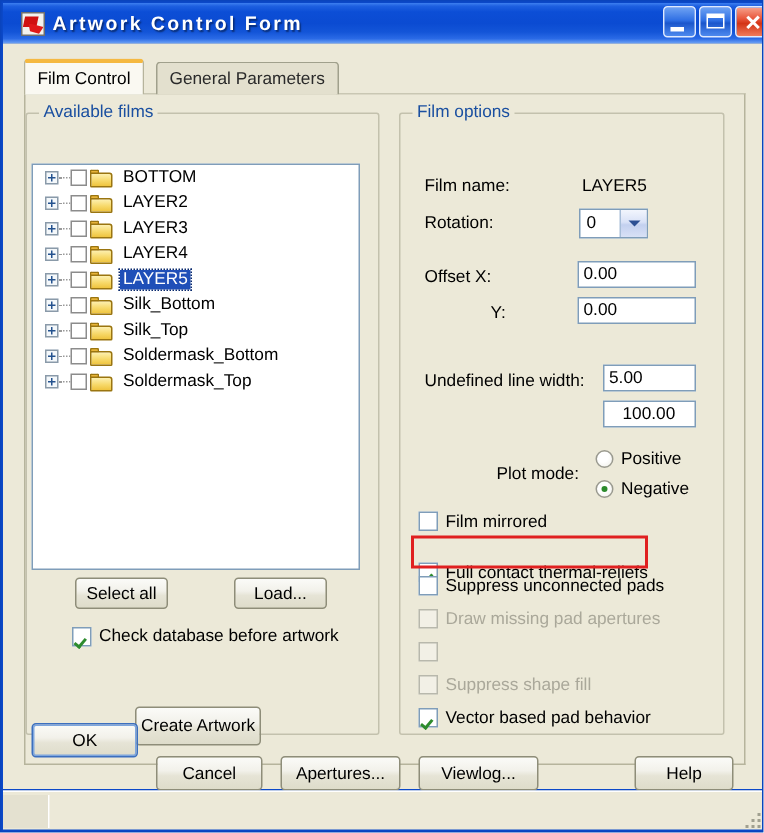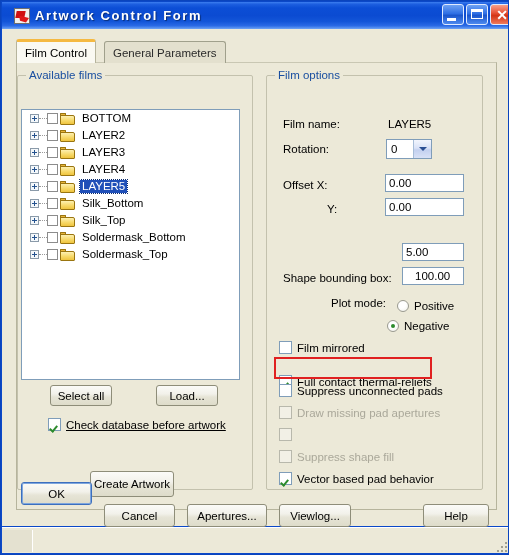--- a/index.html
+++ b/index.html
@@ -299,21 +299,21 @@
     border: 1px solid #3c6fbe;
     box-shadow: 0 0 0 1px #7ea6dd inset;
   }
   #btn-select-all { left: 48px; top: 356px; width: 62px; height: 21px; }
   #btn-load       { left: 148px; top: 356px; width: 62px; height: 21px; margin-left: 6px; }
   #btn-create     { left: 88px;  top: 442px; width: 84px; height: 26px; }
   
   #chk-db-wrap {
     position: absolute;
     left: 46px; top: 389px;
-    display: flex; align-items: center; gap: 5px; text-decoration: underline;
+    display: flex; align-items: flex-start; gap: 5px;
   }
   .cb {
     width: 13px; height: 13px;
     box-sizing: border-box;
     border: 1px solid #7f9db9;
     background: #ffffff;
     position: relative;
     flex: 0 0 auto;
   }
   .cb.checked::after {
@@ -412,21 +412,21 @@
   }
   .highlight-box {
     position: absolute;
     border: 2px solid #e02020;
     box-sizing: border-box;
     pointer-events: none;
   }
   #btn-ok        { left: 20px;  top: 481px; width: 71px; height: 23px; }
   #btn-cancel    { left: 103px; top: 503px; width: 71px; height: 23px; }
   #btn-apertures { left: 186px; top: 503px; width: 80px; height: 23px; }
-  #btn-viewlog   { left: 278px; top: 503px; width: 72px; height: 23px; }
+  #btn-viewlog   { left: 278px; top: 503px; width: 80px; height: 23px; }
   #btn-help      { left: 422px; top: 503px; width: 66px; height: 23px; }
   
   .statusbar {
     position: absolute;
     left: 1px; top: 526px;
     width: 507px; height: 26px;
     background: #ece9d8;
     border-top: 1px solid #ffffff;
     box-sizing: border-box;
   }
@@ -612,35 +612,35 @@
     <span class="fo-label" style="left:281px; top:150px;">Offset  X:</span>
     <div class="textbox" style="left:383px; top:145px; width:79px; height:18px;">
       <span>0.00</span>
     </div>
 
     <span class="fo-label" style="left:325px; top:174px;">Y:</span>
     <div class="textbox" style="left:383px; top:169px; width:79px; height:18px;">
       <span>0.00</span>
     </div>
 
+    <span class="fo-label" style="left:281px; top:219px;">Undefined line width:</span>
     <div class="textbox" style="left:400px; top:214px; width:62px; height:18px;">
       <span>5.00</span>
     </div>
 
-    <span class="fo-label" style="left:281px; top:243px;">Shape bounding box:</span>
     <div class="textbox" style="left:400px; top:238px; width:62px; height:18px;padding-left:12px;">
       <span>100.00</span>
     </div>
 
-    <span class="fo-label" style="left:281px; top:268px;padding-left:48px;">Plot mode:</span>
+    <span class="fo-label" style="left:281px; top:281px;padding-left:48px;">Plot mode:</span>
     <div class="radio-wrap" style="left:395px; top:271px;">
       <span class="radio"></span>
       <span class="radio-label">Positive</span>
     </div>
-    <div class="radio-wrap" style="left:385px; top:291px;">
+    <div class="radio-wrap" style="left:395px; top:291px;">
       <span class="radio checked"></span>
       <span class="radio-label">Negative</span>
     </div>
 
     <div class="opt-row" style="left:277px; top:312px;">
       <span class="cb"></span>
       <span class="cb-label">Film mirrored</span>
     </div>
 
     <div class="opt-row" style="left:277px; top:346px;text-align:right;">

